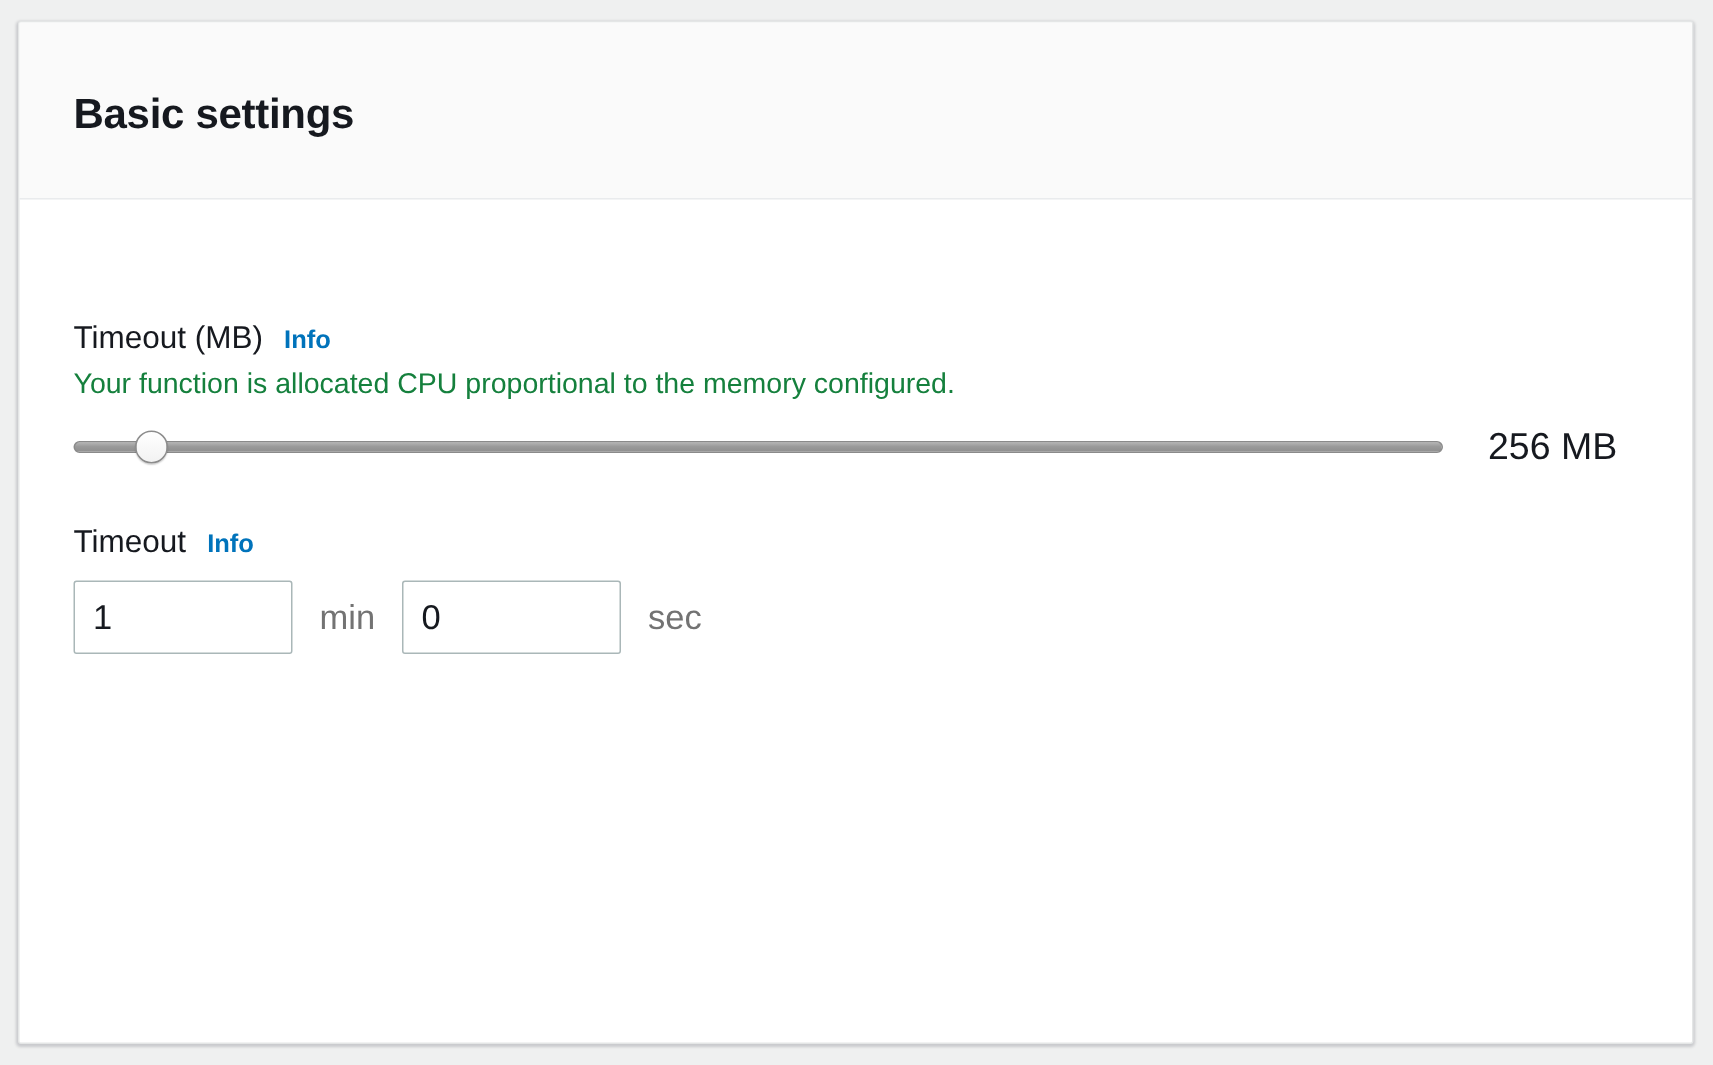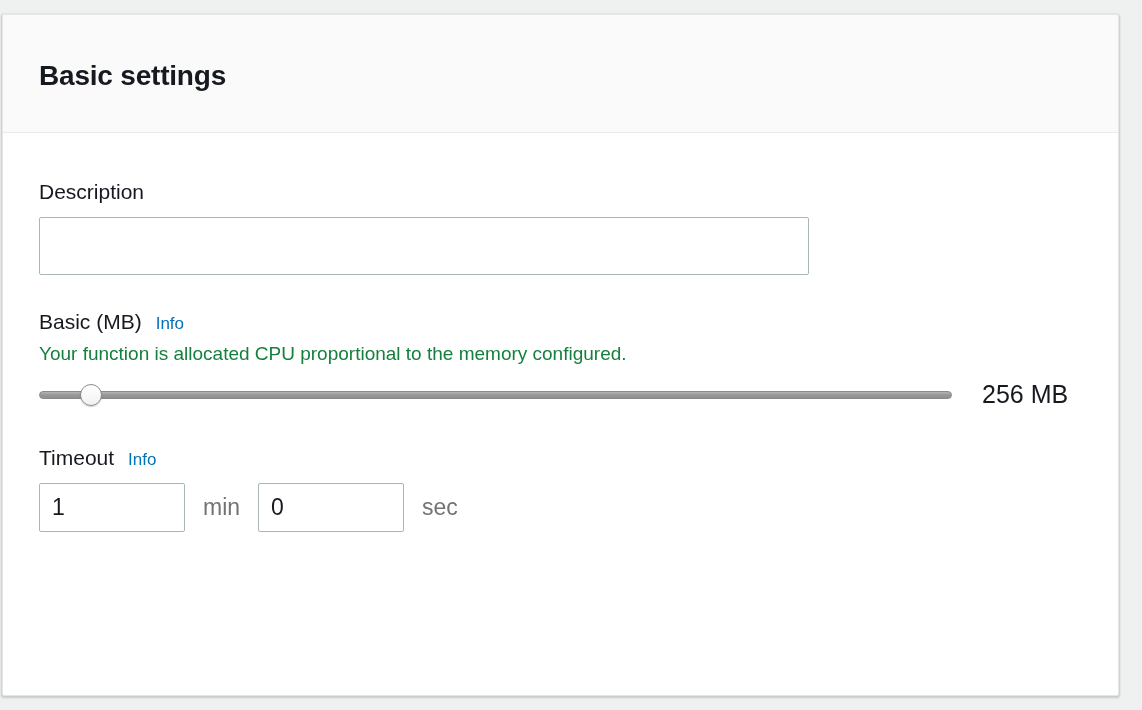--- a/index.html
+++ b/index.html
@@ -11,21 +11,21 @@
     width: 1142px;
     height: 710px;
     background: #eff0f0;
     font-family: "Liberation Sans", sans-serif;
     -webkit-font-smoothing: antialiased;
     overflow: hidden;
   }
 
   .panel {
     position: absolute;
-    left: 2px;
+    left: 12px;
     top: 14px;
     width: 1117px;
     height: 682px;
     background: #ffffff;
     border: 1px solid #e4e6e6;
     border-radius: 2px;
     box-shadow: 0 1px 2px 1px rgba(0, 7, 22, 0.16);
   }
 
   .panel-header {
@@ -57,21 +57,21 @@
     color: #16191f;
     font-weight: normal;
     line-height: 1.25;
     display: flex;
     align-items: baseline;
   }
 
   .info-link {
     color: #0073bb;
     font-size: 17px;
-    font-weight: normal;
+    font-weight: bold;
     margin-left: 14px;
     text-decoration: none;
     cursor: pointer;
   }
 
   .field-hint {
     font-size: 19px;
     color: #15803d;
     margin-top: 6px;
     line-height: 1.3;
@@ -191,30 +191,24 @@
 <body>
 
 <div class="panel">
 
   <div class="panel-header">
     <h1 class="panel-title">Basic settings</h1>
   </div>
 
   <div class="panel-body">
 
-    <div class="form-field">
-      <div class="field-label">
-        <span>Description</span>
-      </div>
-      <input class="text-input" type="text" value="" style="">
-    </div>
 
     <div class="form-field memory-section">
       <div class="field-label">
-        <span>Basic (MB)</span>
+        <span>Timeout (MB)</span>
         <a class="info-link">Info</a>
       </div>
       <div class="field-hint">Your function is allocated CPU proportional to the memory configured.</div>
       <div class="slider-row">
         <div class="slider-wrap">
           <input class="slider" type="range" min="128" max="3008" step="1" value="256" style="">
         </div>
         <span class="slider-value">256 MB</span>
       </div>
     </div>

